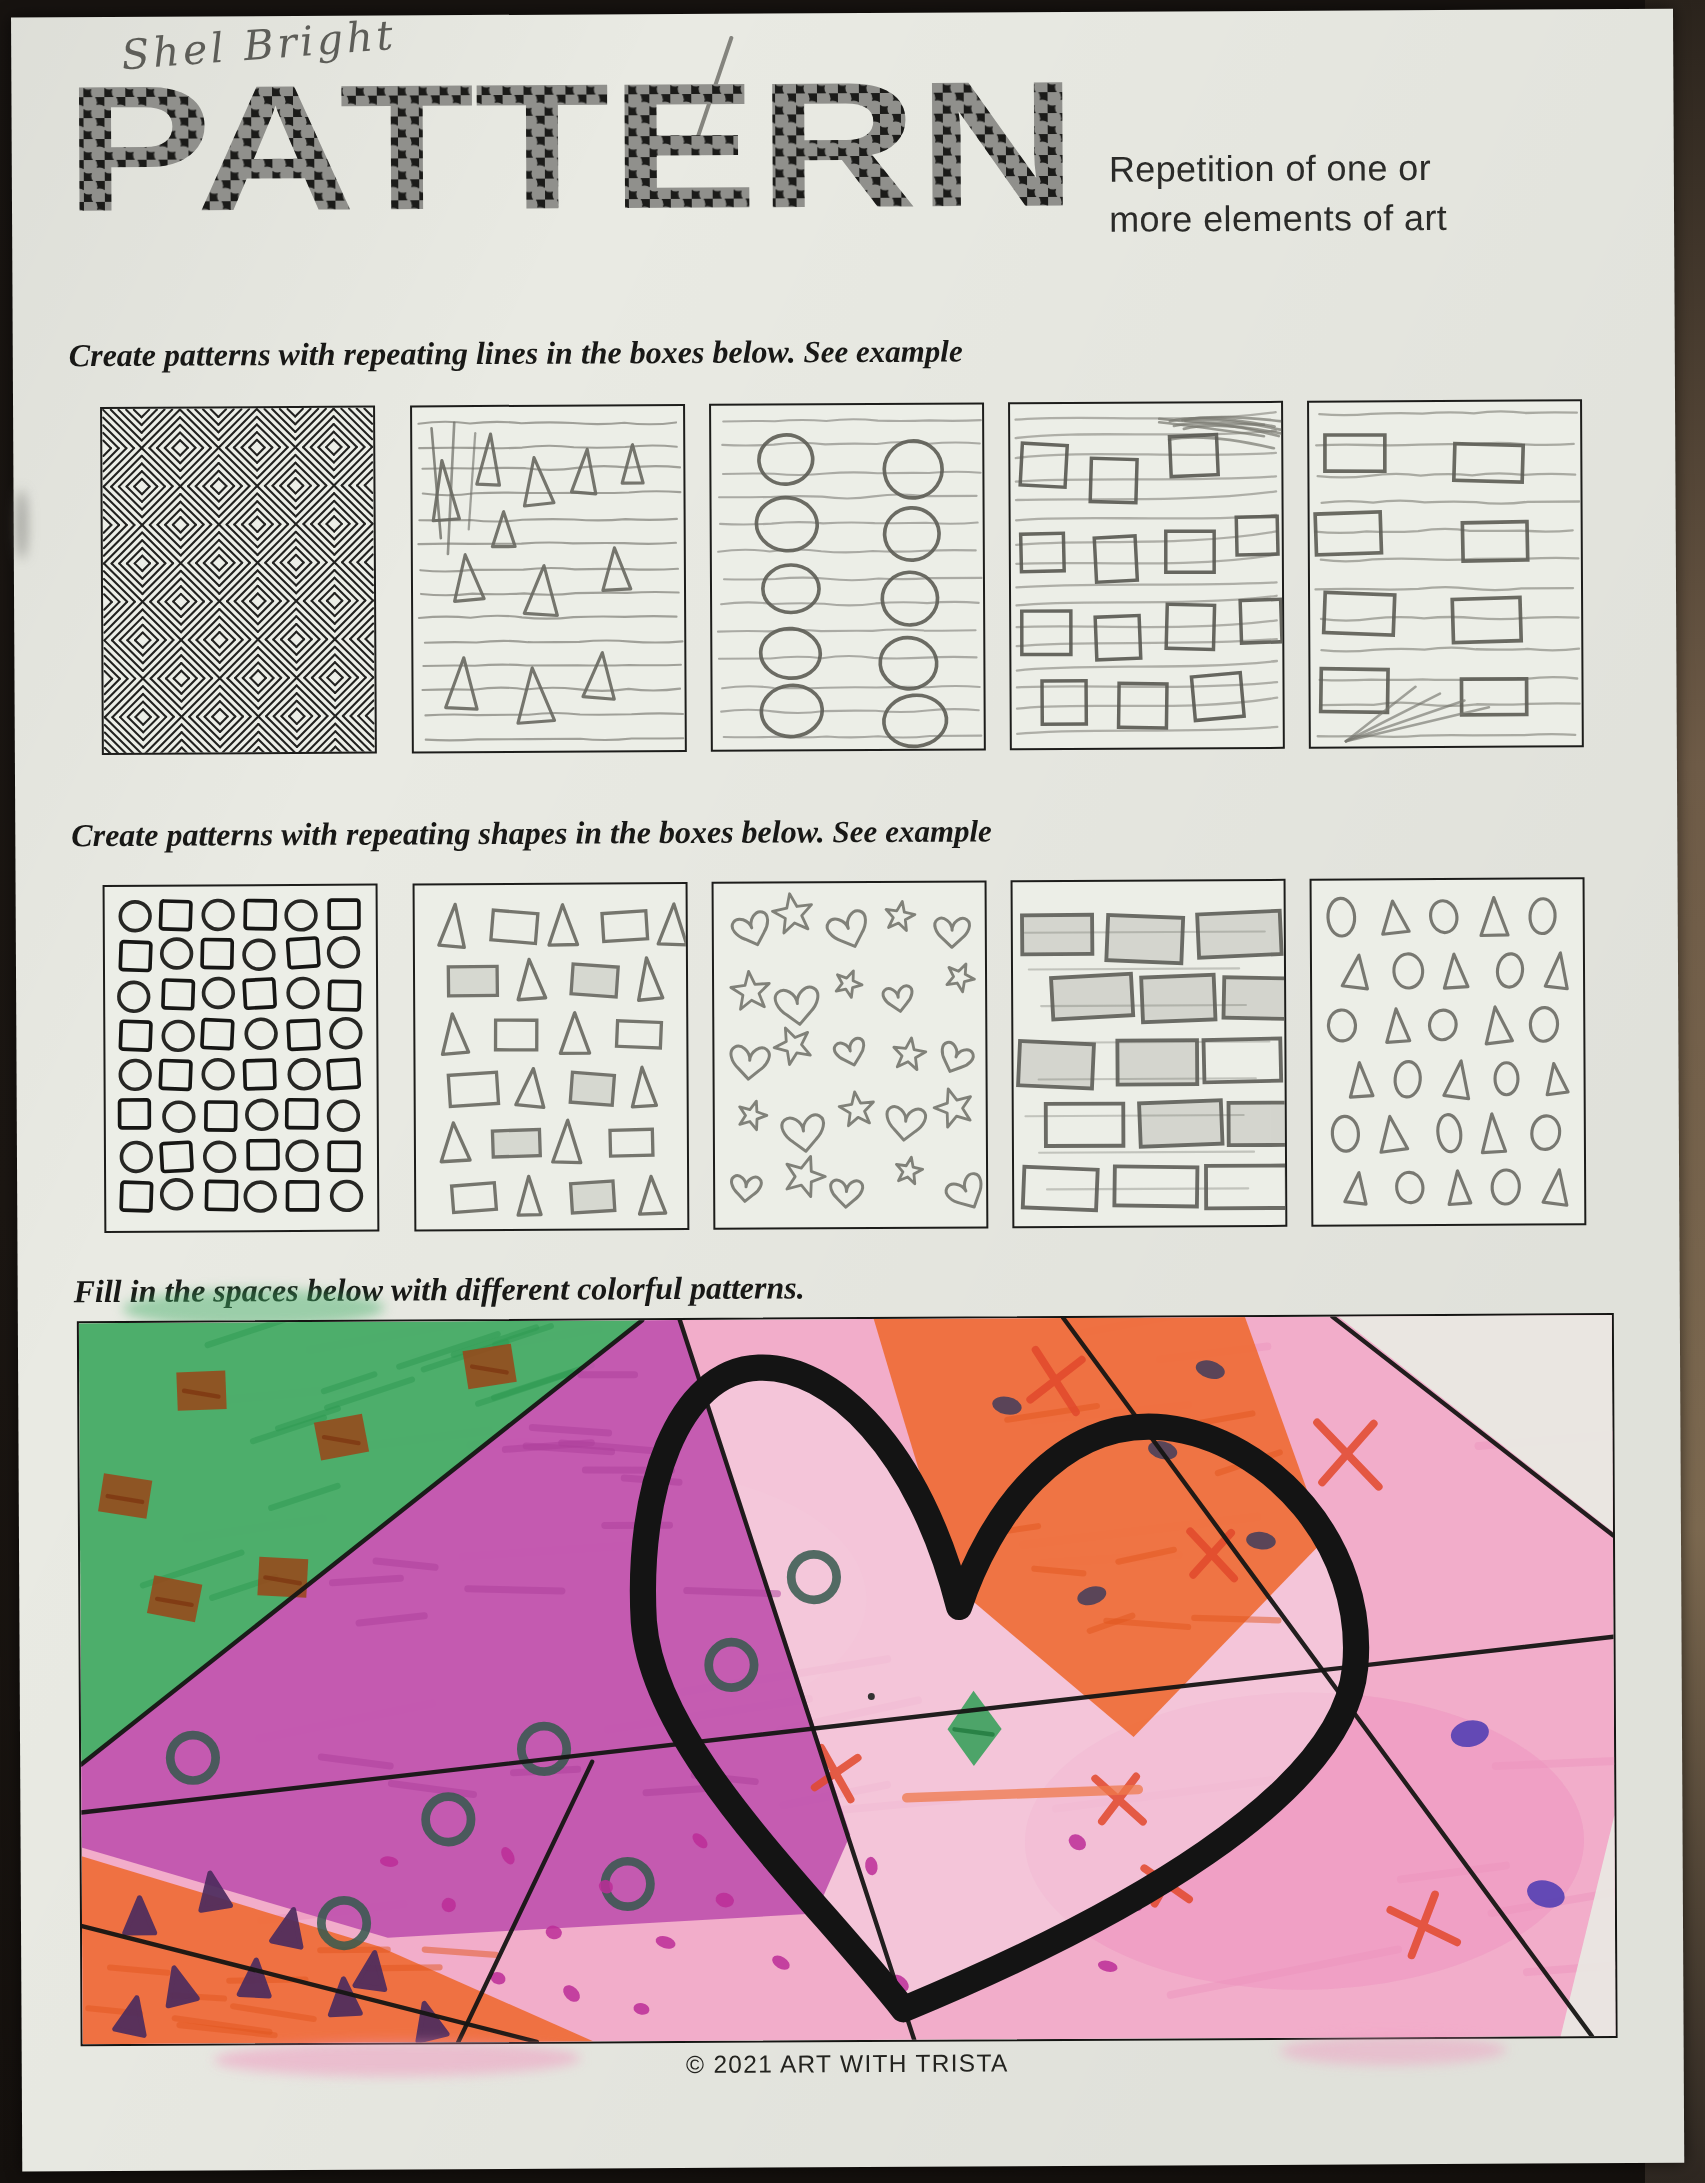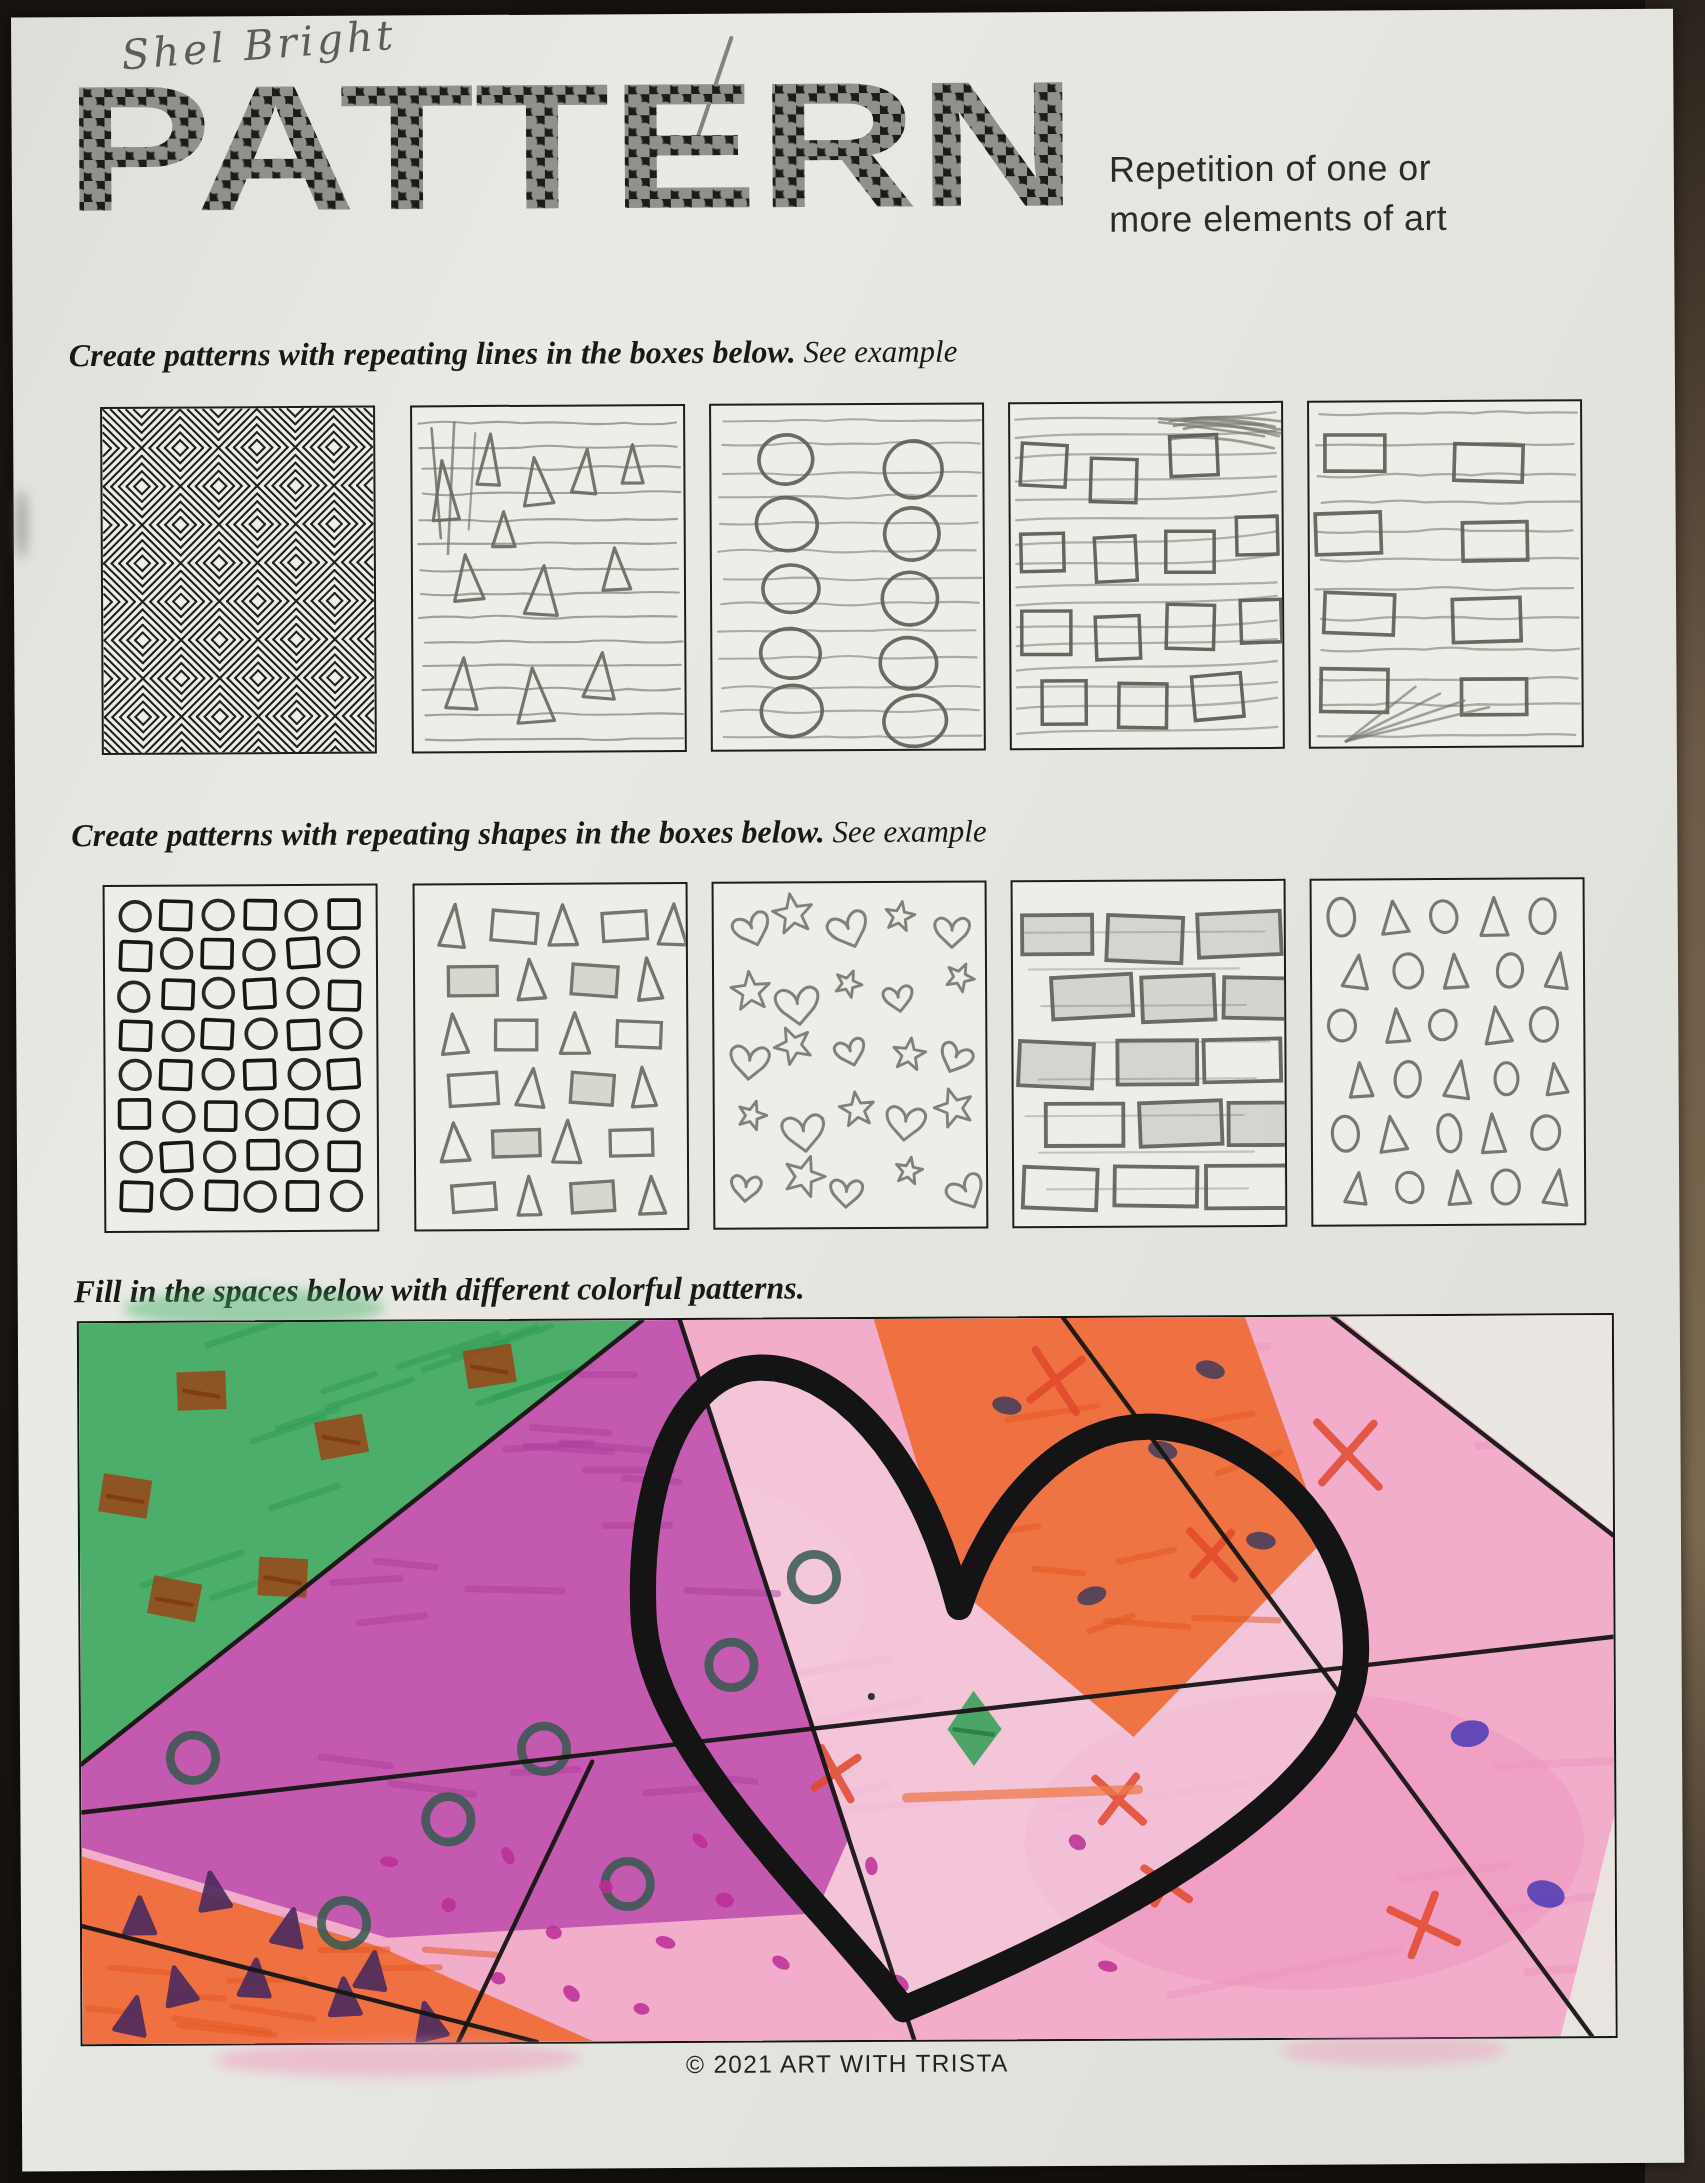--- a/index.html
+++ b/index.html
@@ -28,21 +28,21 @@
     transform:rotate(19deg);border-radius:1.7px;opacity:.8;}
   #title-svg{left:51px;top:38px;}
   #subtitle{
     left:1097px;top:133px;width:524px;font-size:36px;line-height:1.38;
     color:#2b2b29;letter-spacing:0.4px;
   }
   .heading{
     left:56px;font-family:"Liberation Serif",serif;font-style:italic;
     font-weight:bold;font-size:32px;color:#181816;white-space:nowrap;
   }
-  .heading .note{font-weight:normal;font-size:31px;}
+  .heading .note{font-weight:bold;font-size:31px;}
   #heading-1{top:320px;} #heading-2{top:800px;} #heading-3{top:1256px;}
   .box-row{left:0;top:0;width:100%;}
   .pattern-box{
     position:absolute;width:271px;height:344px;border:2.6px solid #1d1d1b;
     background:#eceee7;box-sizing:content-box;
   }
   .pattern-box svg{display:block;width:271px;height:344px;}
   #panel-wrap{
     left:59px;top:1304px;width:1533px;height:721px;border:2.6px solid #151513;
     background:#eceee7;

